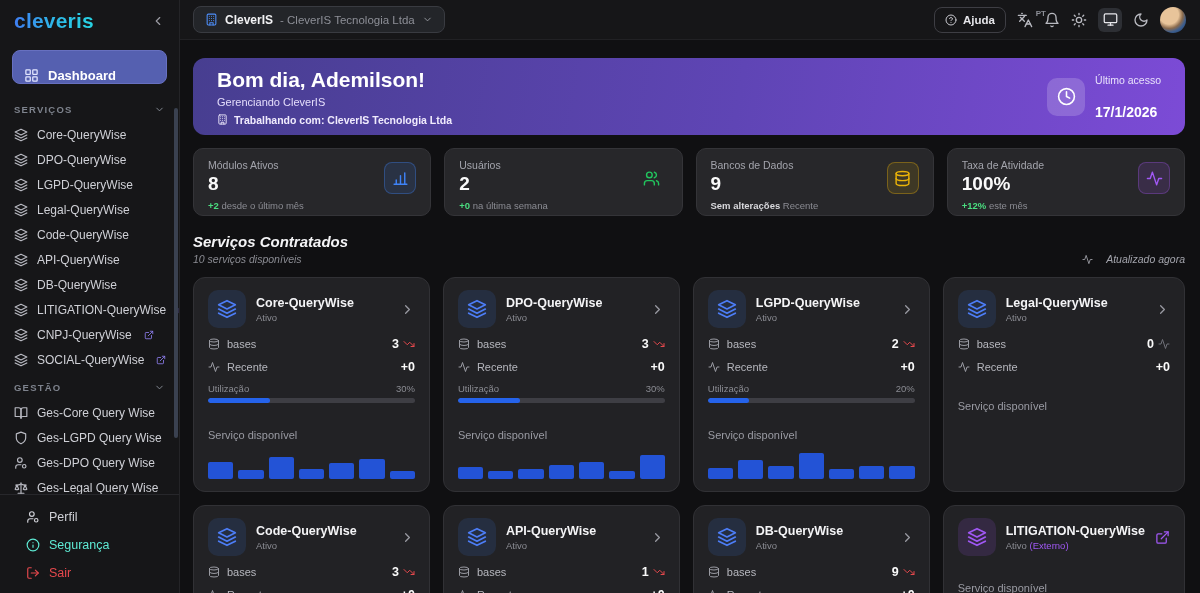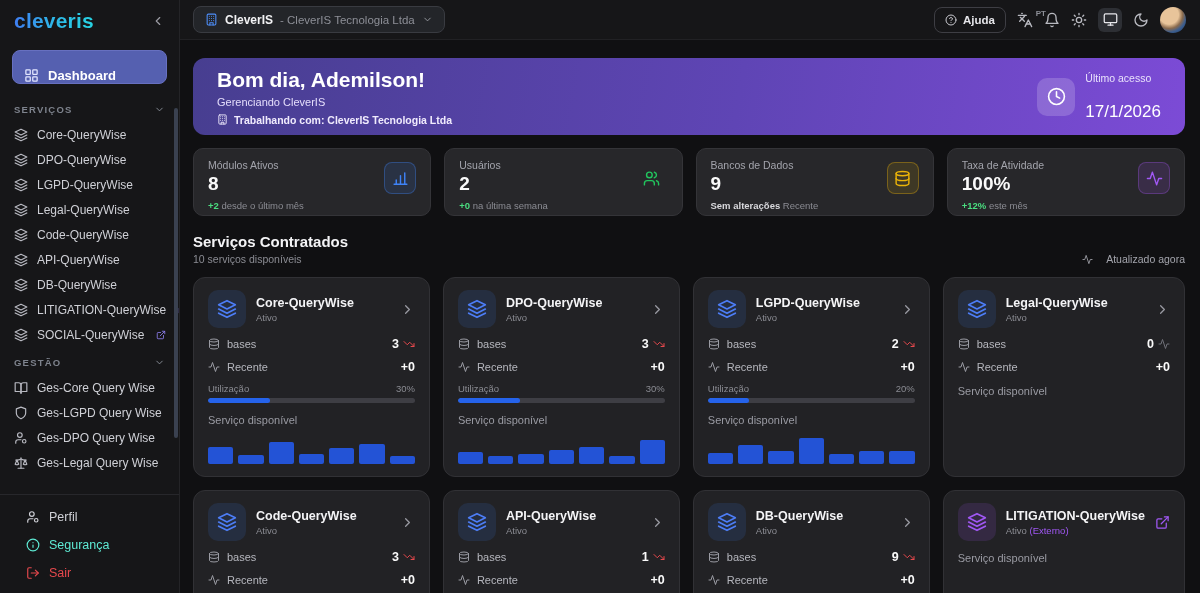--- a/index.html
+++ b/index.html
@@ -68,34 +68,34 @@
   .banner-greeting { font-size:21px; font-weight:bold; color:#fff; }
   .banner-sub { font-size:11px; color:#e4ddfb; margin-top:4px; }
   .banner-work { display:flex; align-items:center; gap:6px; margin-top:6px;
     font-size:10.5px; font-weight:bold; color:#f0ebfd; }
   .banner-work .ic { width:11px; height:11px; }
   .banner-right { display:flex; align-items:center; gap:10px; }
   .clock-box { width:38px; height:38px; border-radius:10px; background:rgba(255,255,255,.18);
     display:flex; align-items:center; justify-content:center; }
   .clock-box .ic { width:19px; height:19px; color:#fff; }
   .last-access-label { font-size:10.5px; color:#e9e2fc; }
-  .last-access-date { font-size:17px; font-weight:normal; color:#fff; margin-top:18px; }
+  .last-access-date { font-size:14px; font-weight:bold; color:#fff; margin-top:18px; }
 
   .stats-grid { display:grid; grid-template-columns:repeat(4,1fr); gap:13px; margin-top:13px; }
   .stat-card { height:68px; background:#27272a; border:1px solid #343438; border-radius:10px;
     padding:10px 14px; position:relative; }
   .stat-title { font-size:10.5px; color:#a3a4ac; }
   .stat-value { font-size:19px; font-weight:bold; color:#fafafa; margin-top:2px; }
   .stat-foot { font-size:9.5px; color:#8b8c93; margin-top:5px; }
   .stat-foot b { font-weight:bold; }
   .stat-iconbox { position:absolute; top:13px; right:14px; width:32px; height:32px;
     border-radius:8px; display:flex; align-items:center; justify-content:center; }
   .stat-iconbox .ic { width:17px; height:17px; }
 
-  .svc-header { display:flex; align-items:flex-end; justify-content:space-between; margin-top:17px; }
+  .svc-header { display:flex; align-items:flex-end; justify-content:space-between; margin-top:17px;font-style:italic; }
   .svc-title { font-size:15px; font-weight:bold; color:#f4f4f6; }
   .svc-sub { font-size:10.5px; color:#8b8c93; margin-top:3px; }
   .svc-updated { display:flex; align-items:center; gap:13px; font-size:10.5px; color:#a3a4ac; }
   .svc-updated .ic { width:11px; height:11px; color:#9a9ba3; }
 
   .svc-grid { display:grid; grid-template-columns:repeat(4,1fr); gap:13px; margin-top:12px;
     grid-auto-rows:minmax(171px,auto); }
   .svc-card { background:#222225; border:1px solid #313135; border-radius:12px;
     padding:12px 14px; display:flex; flex-direction:column; cursor:pointer; }
   .svc-card-head { display:flex; align-items:center; gap:10px; }
@@ -109,21 +109,21 @@
   .svc-head-action { width:15px; height:15px; color:#9a9ba3; flex:none; }
   .metric-row { display:flex; align-items:center; justify-content:space-between; margin-top:9px; }
   .metric-left { display:flex; align-items:center; gap:7px; font-size:11px; color:#b6b7be; }
   .metric-left .ic { width:12px; height:12px; color:#9a9ba3; }
   .metric-right { display:flex; align-items:center; gap:4px; font-size:12.5px;
     font-weight:bold; color:#fafafa; }
   .metric-right .trend { width:12px; height:12px; }
   .util-row { display:flex; justify-content:space-between; font-size:9.5px; color:#8b8c93; margin-top:9px; }
   .util-track { height:5px; background:#3e3e44; border-radius:3px; margin-top:4px; overflow:hidden; }
   .util-fill { height:100%; background:#2563eb; border-radius:3px; }
-  .svc-avail { font-size:11px; color:#9a9ba3; margin-top:11px; }
+  .svc-avail { font-size:11px; color:#9a9ba3; margin-top:26px; }
   .mini-chart { margin-top:auto; padding-top:8px; height:38px; display:flex;
     align-items:flex-end; gap:5px; }
   .mini-bar { flex:1; background:#2353d6; border-radius:2px; }
 
   .ic { display:inline-flex; }
   .ic svg { width:100%; height:100%; display:block; }
 </style>
 </head>
 <body>
 
@@ -247,20 +247,37 @@
             </span>
           </div>
           <div class="nav-item">
             <span class="ic">
               <svg viewBox="0 0 24 24" fill="none" stroke="currentColor" stroke-width="2" stroke-linecap="round" stroke-linejoin="round">
                 <polygon points="12 2 2 7 12 12 22 7 12 2"></polygon>
                 <polyline points="2 12 12 17 22 12"></polyline>
                 <polyline points="2 17 12 22 22 17"></polyline>
               </svg>
             </span>
+            <span>CNPJ-QueryWise</span>
+            <span class="ic ext">
+              <svg viewBox="0 0 24 24" fill="none" stroke="currentColor" stroke-width="2" stroke-linecap="round" stroke-linejoin="round">
+                <path d="M18 13v6a2 2 0 0 1-2 2H5a2 2 0 0 1-2-2V8a2 2 0 0 1 2-2h6"></path>
+                <polyline points="15 3 21 3 21 9"></polyline>
+                <line x1="10" y1="14" x2="21" y2="3"></line>
+              </svg>
+            </span>
+          </div>
+          <div class="nav-item">
+            <span class="ic">
+              <svg viewBox="0 0 24 24" fill="none" stroke="currentColor" stroke-width="2" stroke-linecap="round" stroke-linejoin="round">
+                <polygon points="12 2 2 7 12 12 22 7 12 2"></polygon>
+                <polyline points="2 12 12 17 22 12"></polyline>
+                <polyline points="2 17 12 22 22 17"></polyline>
+              </svg>
+            </span>
             <span>SOCIAL-QueryWise</span>
             <span class="ic ext">
               <svg viewBox="0 0 24 24" fill="none" stroke="currentColor" stroke-width="2" stroke-linecap="round" stroke-linejoin="round">
                 <path d="M18 13v6a2 2 0 0 1-2 2H5a2 2 0 0 1-2-2V8a2 2 0 0 1 2-2h6"></path>
                 <polyline points="15 3 21 3 21 9"></polyline>
                 <line x1="10" y1="14" x2="21" y2="3"></line>
               </svg>
             </span>
           </div>
           <div class="sec-header">

